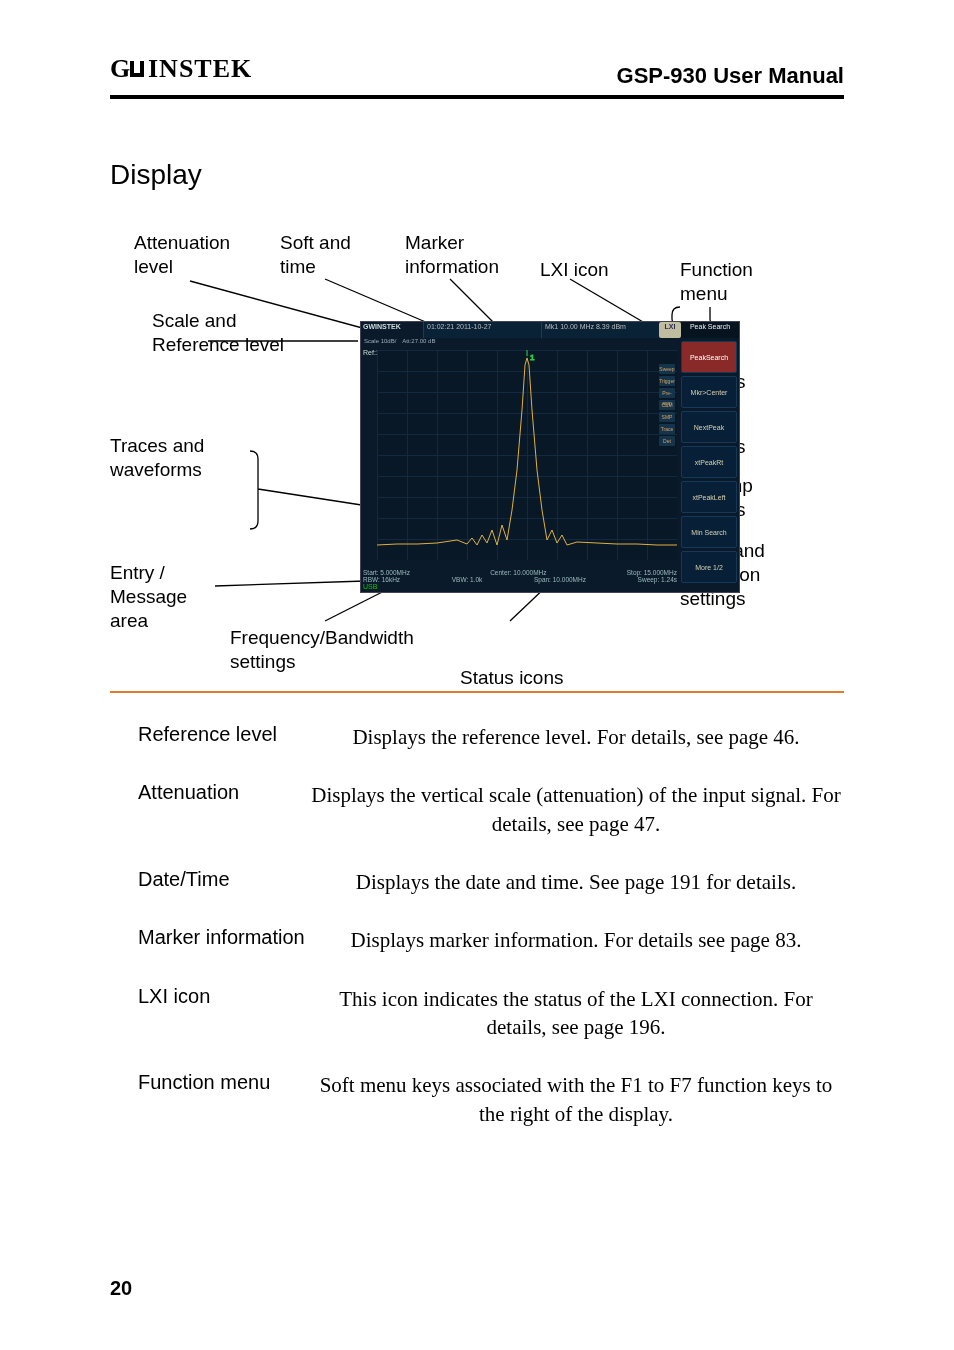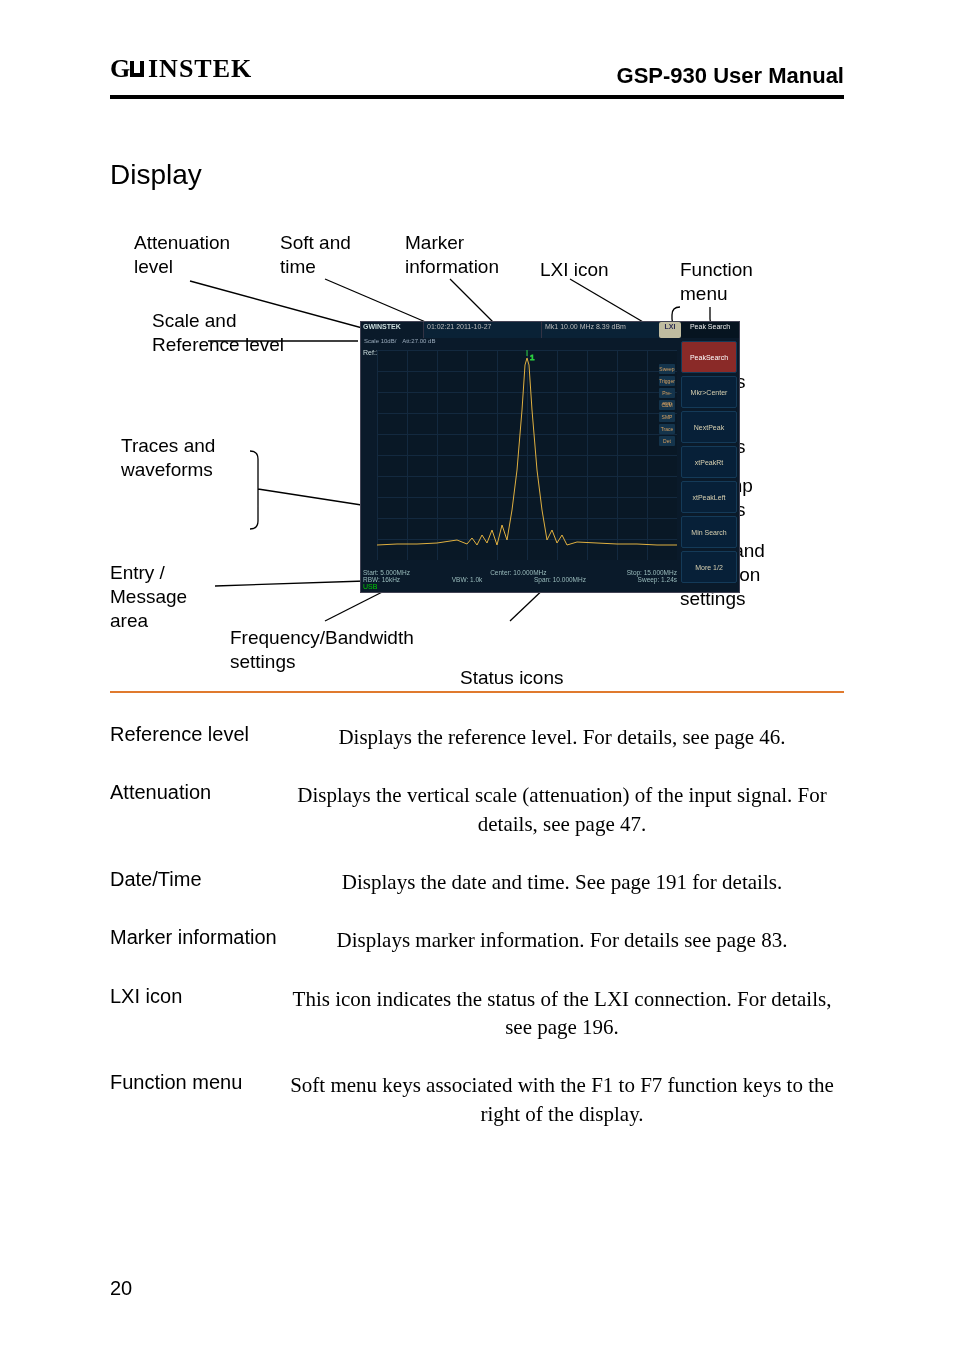--- a/index.html
+++ b/index.html
@@ -115,31 +115,32 @@
 
   .orange-rule { border:none; border-top:2px solid #e07a2e; margin: 0 0 30px 0; }
 
   
   .defs { }
   .def-row { display:flex; margin-bottom: 30px; }
   .def-term {
     width: 170px; flex-shrink:0;
     font-family: "Segoe UI Light","Helvetica Neue",Arial,sans-serif;
     font-size: 20px;
+    margin-left: 28px;
   }
   .def-body {
     flex:1;
     font-family: Georgia, "Book Antiqua", Palatino, serif;
     font-size: 21px;
     line-height: 1.35;
     text-align: center;
   }
   .page-no {
     position:absolute; left:110px; bottom:50px;
-    font-family: Arial, sans-serif; font-weight:400; font-size:20px;
+    font-family: Arial, sans-serif; font-weight:700; font-size:20px;
   }
 </style>
 </head>
 <body>
 
 <div class="header-row">
   <div class="logo">
     <svg viewBox="0 0 180 28">
       <text x="0" y="22" font-family="Arial Black" font-size="26" font-weight="900" fill="#000">G</text>
       <path d="M20 6 h4 v12 h6 v-12 h4 v16 h-14 z" fill="#000"></path>
@@ -155,21 +156,21 @@
 
   <div class="callout" style="left:0; top:10px; width:130px;margin-left:24px;">Attenuation level</div>
   <div class="callout" style="left:170px; top:10px; width:110px;">Soft and time</div>
   <div class="callout" style="left:295px; top:10px; width:120px;">Marker information</div>
   <div class="callout" style="left:430px; top:37px; width:90px;">LXI icon</div>
   <div class="callout" style="left:570px; top:37px; width:110px;">Function menu</div>
 
   <div class="callout" style="left:0; top:88px; width:140px;margin-left:42px;">Scale and Reference level</div>
   <div class="callout" style="left:570px; top:125px; width:120px;">Sweep settings</div>
   <div class="callout" style="left:570px; top:190px; width:120px;">Trigger settings</div>
-  <div class="callout" style="left:11px; top:213px; width:140px;">Traces and waveforms</div>
+  <div class="callout" style="left:0; top:213px; width:140px;">Traces and waveforms</div>
   <div class="callout" style="left:570px; top:253px; width:120px;">Pre-amp settings</div>
   <div class="callout" style="left:570px; top:318px; width:140px;">Trace and Detection settings</div>
   <div class="callout" style="left:120px; top:405px; width:220px;">Frequency/Bandwidth settings</div>
   <div class="callout" style="left:0; top:340px; width:120px;">Entry / Message area</div>
   <div class="callout" style="left:350px; top:405px; width:150px;margin-top:40px;">Status icons</div>
 
   <svg class="lines">
     <defs></defs>
     <g stroke="#000" stroke-width="1.3" fill="none">
       <line x1="80" y1="60" x2="300" y2="120"></line>

